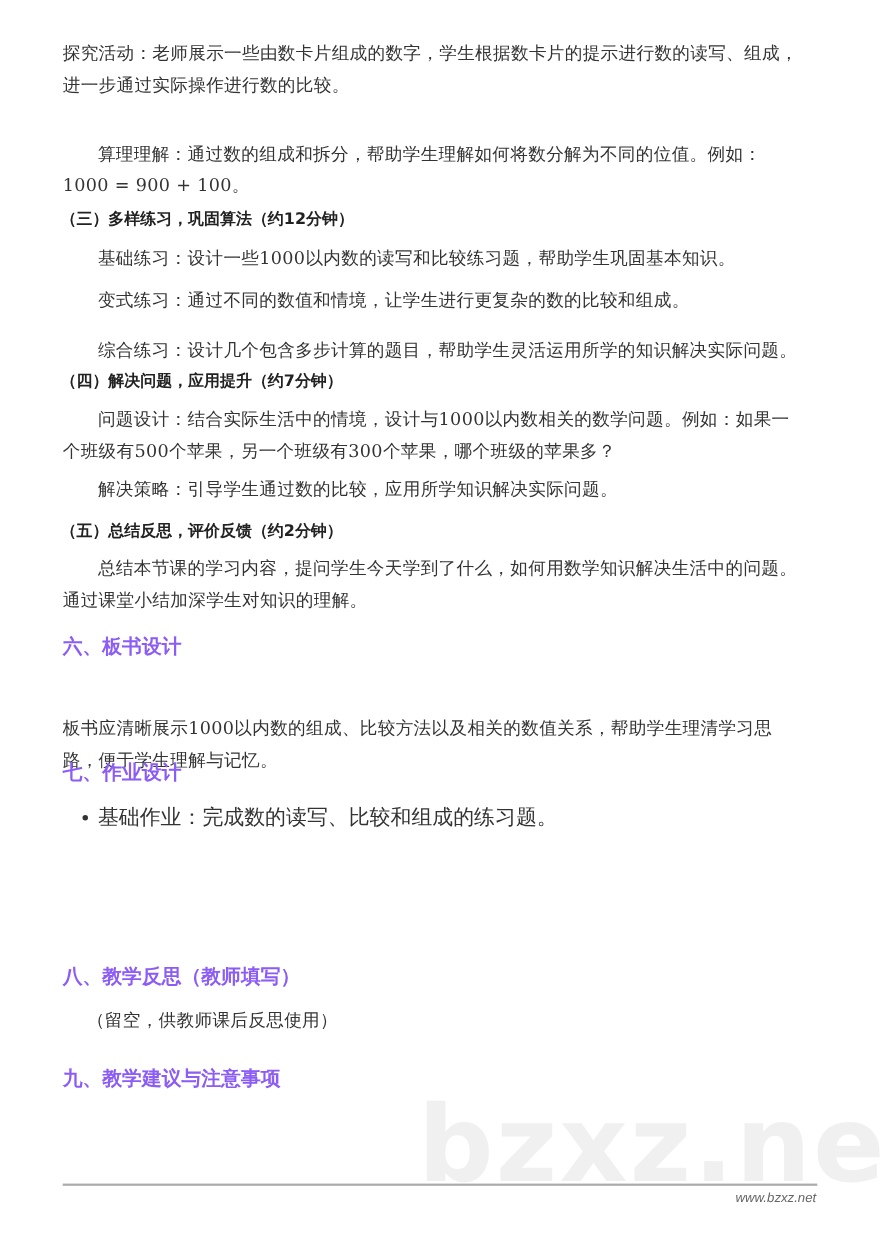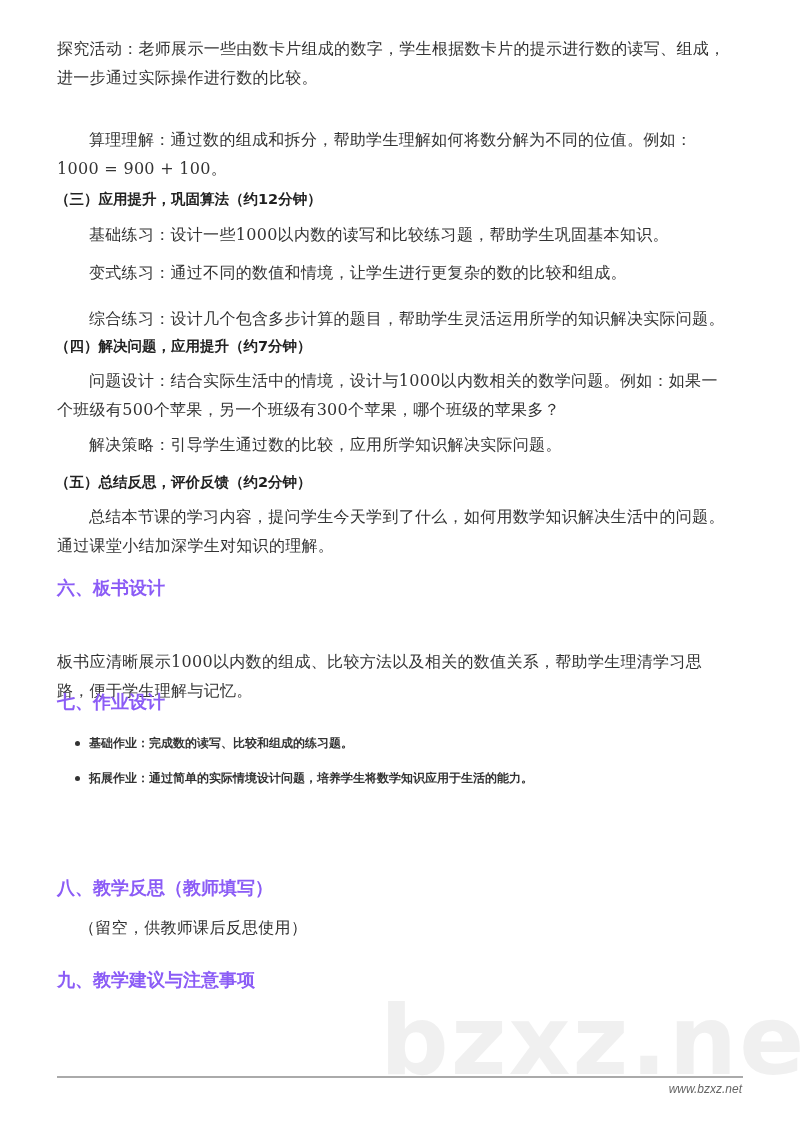--- a/index.html
+++ b/index.html
@@ -7,59 +7,58 @@
          font-family: "DejaVu Serif", "Liberation Serif", serif; color: #333333; }
   .page { position: absolute; left: 57px; top: 0; width: 670px; }
   .p { font-size: 16px; line-height: 29px; margin: 0; letter-spacing: 0.3px; }
   .indent { text-indent: 32px; }
   .h3 { font-family: "DejaVu Sans", "Liberation Sans", sans-serif; font-weight: bold;
         font-size: 14.5px; color: #222; margin: 0; position: absolute; }
   .h2 { font-family: "DejaVu Sans", "Liberation Sans", sans-serif; font-weight: bold;
         font-size: 18px; color: #8b5cf6; margin: 0; position: absolute; }
   .block { position: absolute; left: 0; width: 670px; }
   ul.bullets { list-style: none; margin: 0; padding: 0; position: absolute; left: 0; width: 670px; }
-  ul.bullets li { position: relative; padding-left: 32px; font-size: 12px; line-height: 29px; margin-bottom: 6px; font-weight: bold; }
+  ul.bullets li { position: relative; padding-left: 32px; font-size: 19px; line-height: 29px; margin-bottom: 6px; }
   ul.bullets li .dot { position: absolute; left: 18px; top: 12px; width: 5px; height: 5px;
                        border-radius: 50%; background: #333; }
   .footer-rule { position: absolute; left: 57px; top: 1076px; width: 686px; height: 2px; background: #aaaaaa; }
   .footer-url { position: absolute; right: 58px; top: 1082px; font-size: 12px; font-style: italic;
                 color: #666; font-family: Liberation Sans, sans-serif; }
   .watermark { position: absolute; left: 380px; top: 985px; font-size: 96px; font-weight: bold;
                color: rgba(200,200,200,0.28); font-family: "DejaVu Sans", sans-serif; letter-spacing: 2px;
                pointer-events: none; }
 </style>
 </head>
 <body>
 
 <div class="watermark">bzxz.net</div>
 
 <div class="page">
 
   <p class="p block" style="top:34px;">探究活动：老师展示一些由数卡片组成的数字，学生根据数卡片的提示进行数的读写、组成，进一步通过实际操作进行数的比较。</p>
   <p class="p block indent" style="top:125px;">算理理解：通过数的组成和拆分，帮助学生理解如何将数分解为不同的位值。例如：1000 = 900 + 100。</p>
 
-  <h3 class="h3" style="top:190px; left:-2px;">（三）应用提升，巩固算法（约12分钟）</h3>
+  <h3 class="h3" style="top:190px; left:-2px;">（三）多样练习，巩固算法（约12分钟）</h3>
   <p class="p block indent" style="top:220px;">基础练习：设计一些1000以内数的读写和比较练习题，帮助学生巩固基本知识。</p>
   <p class="p block indent" style="top:258px;">变式练习：通过不同的数值和情境，让学生进行更复杂的数的比较和组成。</p>
   <p class="p block indent" style="top:304px;">综合练习：设计几个包含多步计算的题目，帮助学生灵活运用所学的知识解决实际问题。</p>
 
   <h3 class="h3" style="top:337px; left:-2px;">（四）解决问题，应用提升（约7分钟）</h3>
   <p class="p block indent" style="top:366px;">问题设计：结合实际生活中的情境，设计与1000以内数相关的数学问题。例如：如果一个班级有500个苹果，另一个班级有300个苹果，哪个班级的苹果多？</p>
   <p class="p block indent" style="top:430px;">解决策略：引导学生通过数的比较，应用所学知识解决实际问题。</p>
 
   <h3 class="h3" style="top:473px; left:-2px;">（五）总结反思，评价反馈（约2分钟）</h3>
   <p class="p block indent" style="top:502px;">总结本节课的学习内容，提问学生今天学到了什么，如何用数学知识解决生活中的问题。通过课堂小结加深学生对知识的理解。</p>
 
   <h2 class="h2" style="top:576px; left:0;">六、板书设计</h2>
   <p class="p block" style="top:615px;margin-top:32px;">板书应清晰展示1000以内数的组成、比较方法以及相关的数值关系，帮助学生理清学习思路，便于学生理解与记忆。</p>
 
   <h2 class="h2" style="top:690px; left:0;">七、作业设计</h2>
   <ul class="bullets" style="top:729px;">
     <li><span class="dot"></span><span>基础作业：完成数的读写、比较和组成的练习题。</span></li>
-    <li><span class="dot"></span><span>拓展作业：通过简单的实际情境设计问题，培养学生将数学知识应用于生活的能力。</span></li>
   </ul>
 
   <h2 class="h2" style="top:876px; left:0;">八、教学反思（教师填写）</h2>
   <p class="p block" style="top:913px; left:22px;">（留空，供教师课后反思使用）</p>
 
   <h2 class="h2" style="top:968px; left:0;">九、教学建议与注意事项</h2>
   <ul class="bullets" style="top:1008px;">
     <li style="white-space:nowrap; overflow:hidden;"><span class="dot"></span></li>
   </ul>
 </div>

